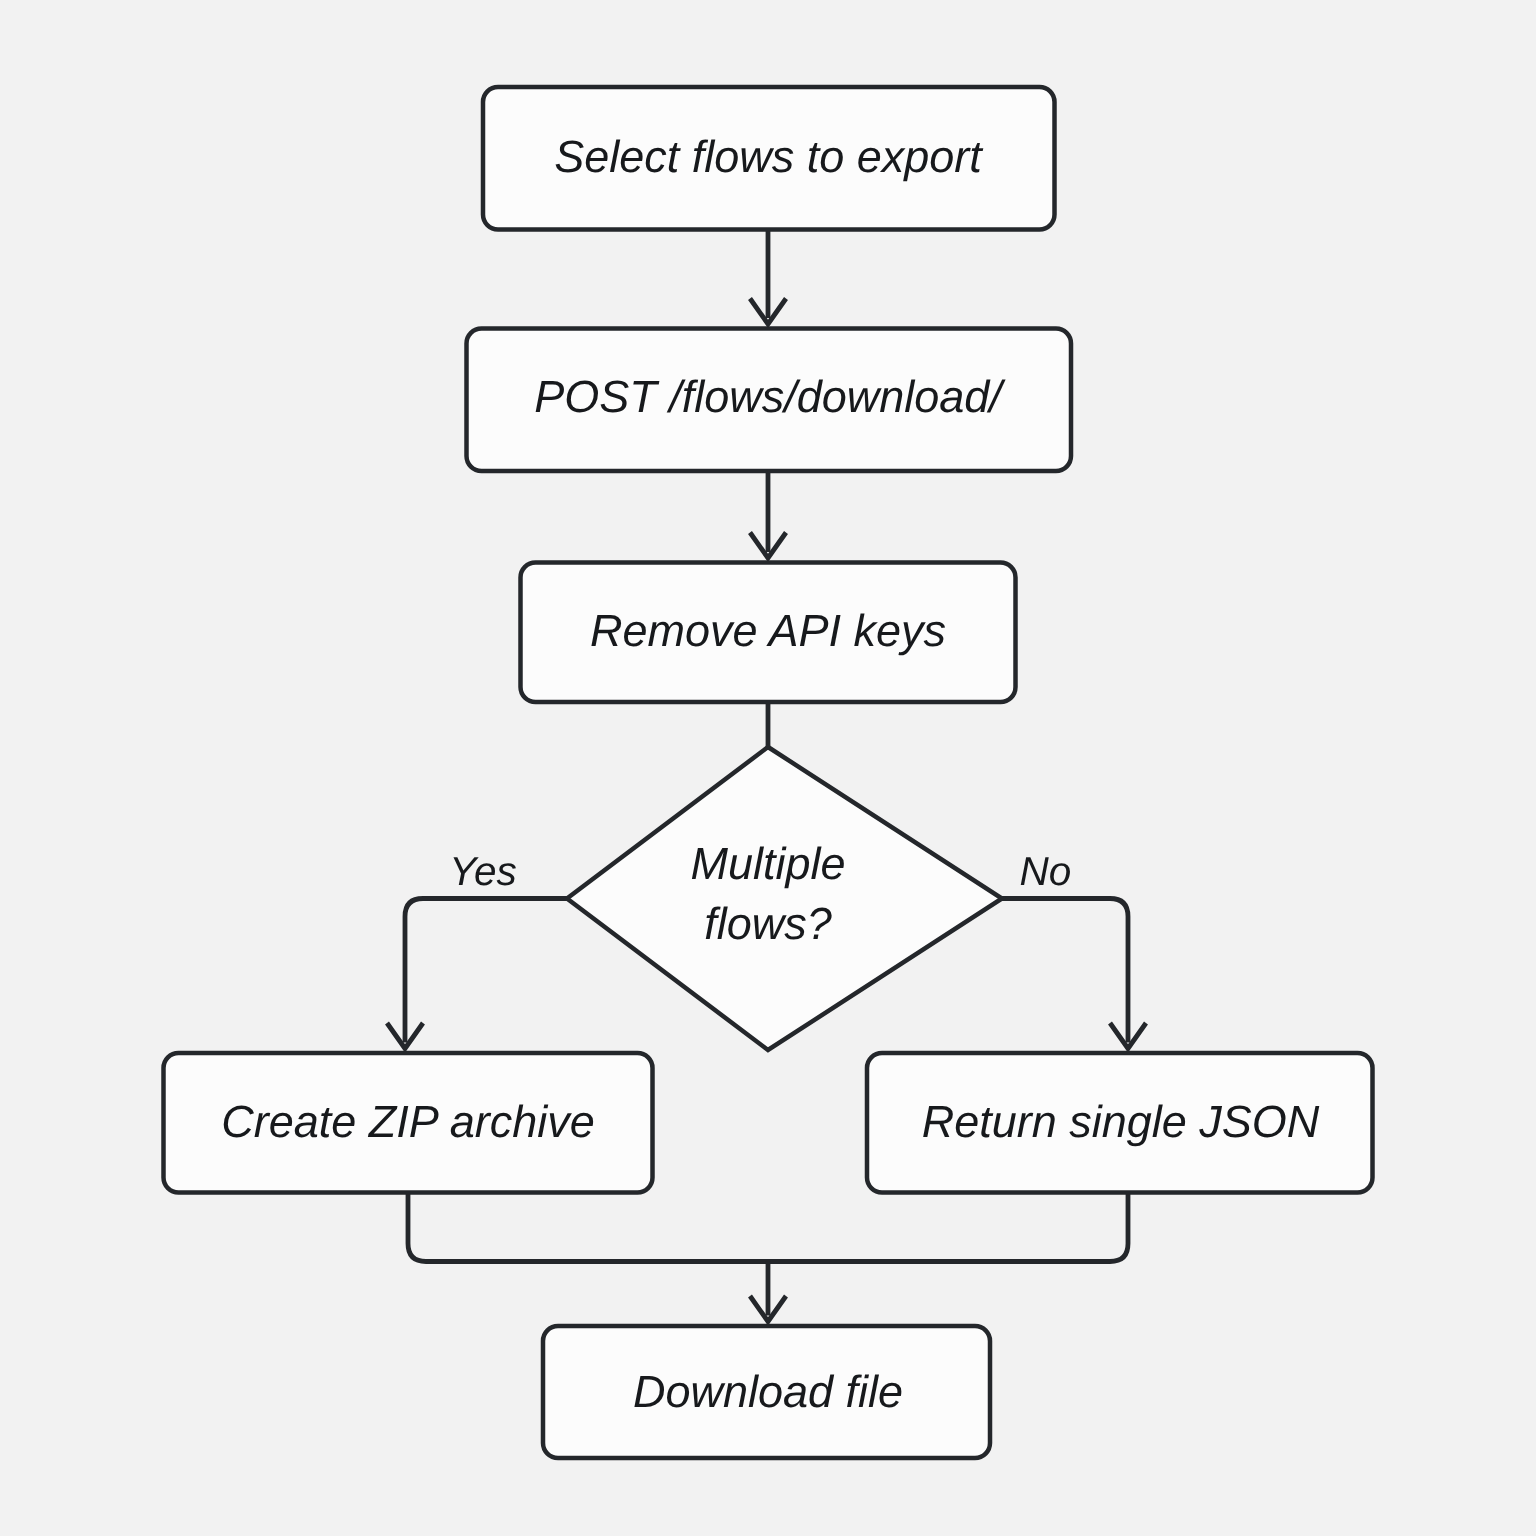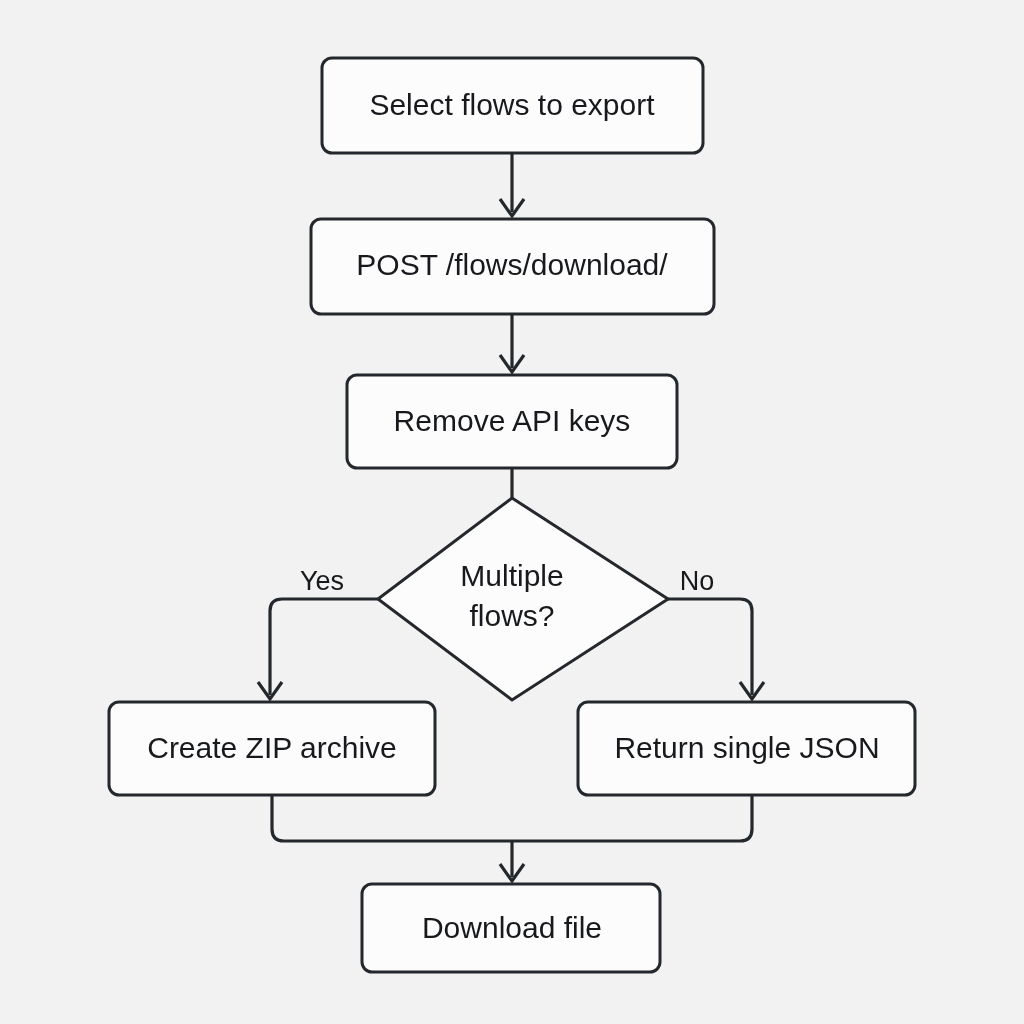--- a/index.html
+++ b/index.html
@@ -10,20 +10,21 @@
     width: 1024px;
     height: 1024px;
     background: #f2f2f2;
     font-family: "Liberation Sans", sans-serif;
     overflow: hidden;
   }
   #canvas {
     position: relative;
     width: 1024px;
     height: 1024px;
+    font-style: italic;
   }
   #flow-svg {
     position: absolute;
     left: 0;
     top: 0;
     width: 1024px;
     height: 1024px;
   }
   .node-shape {
     fill: #fcfcfc;

